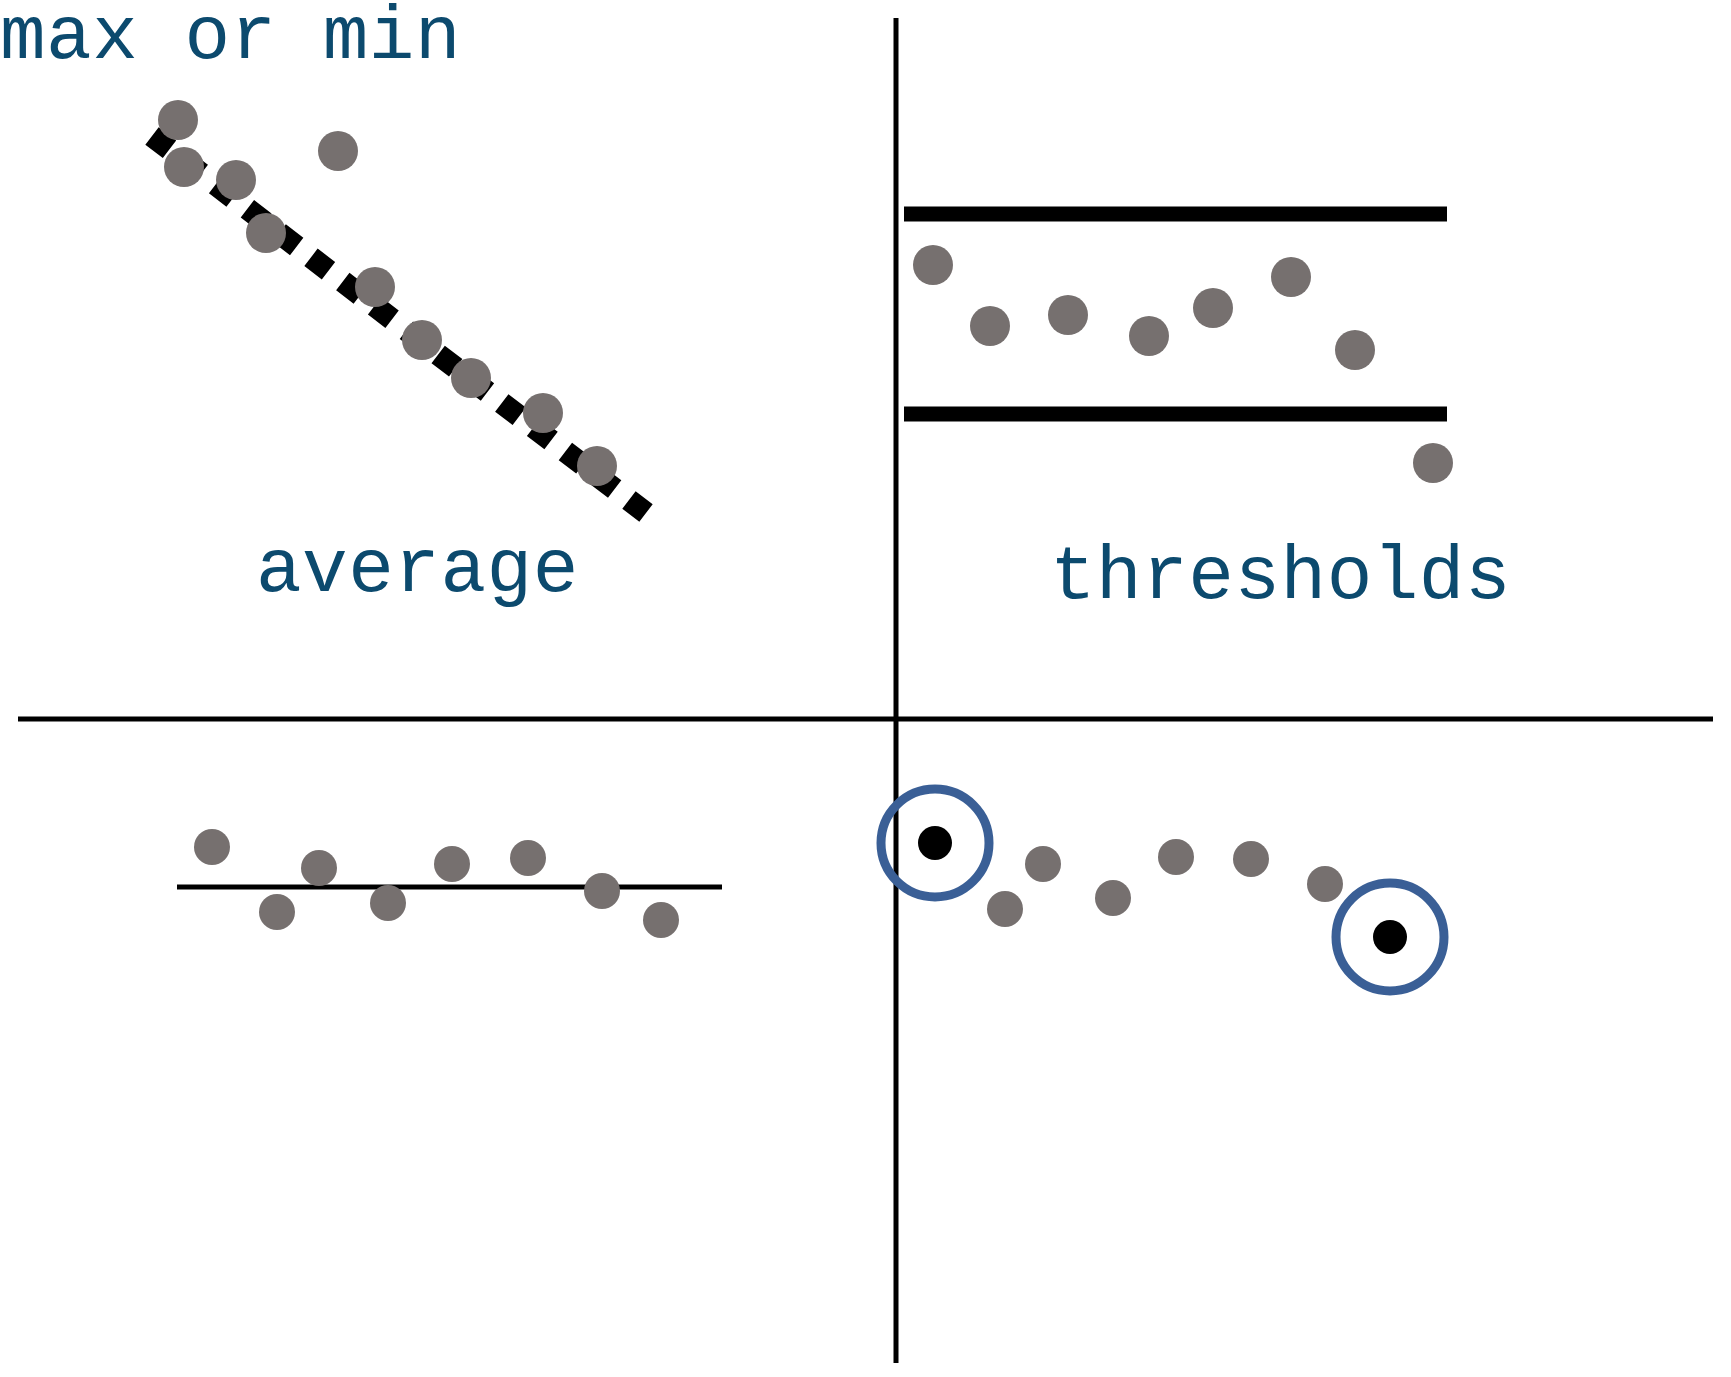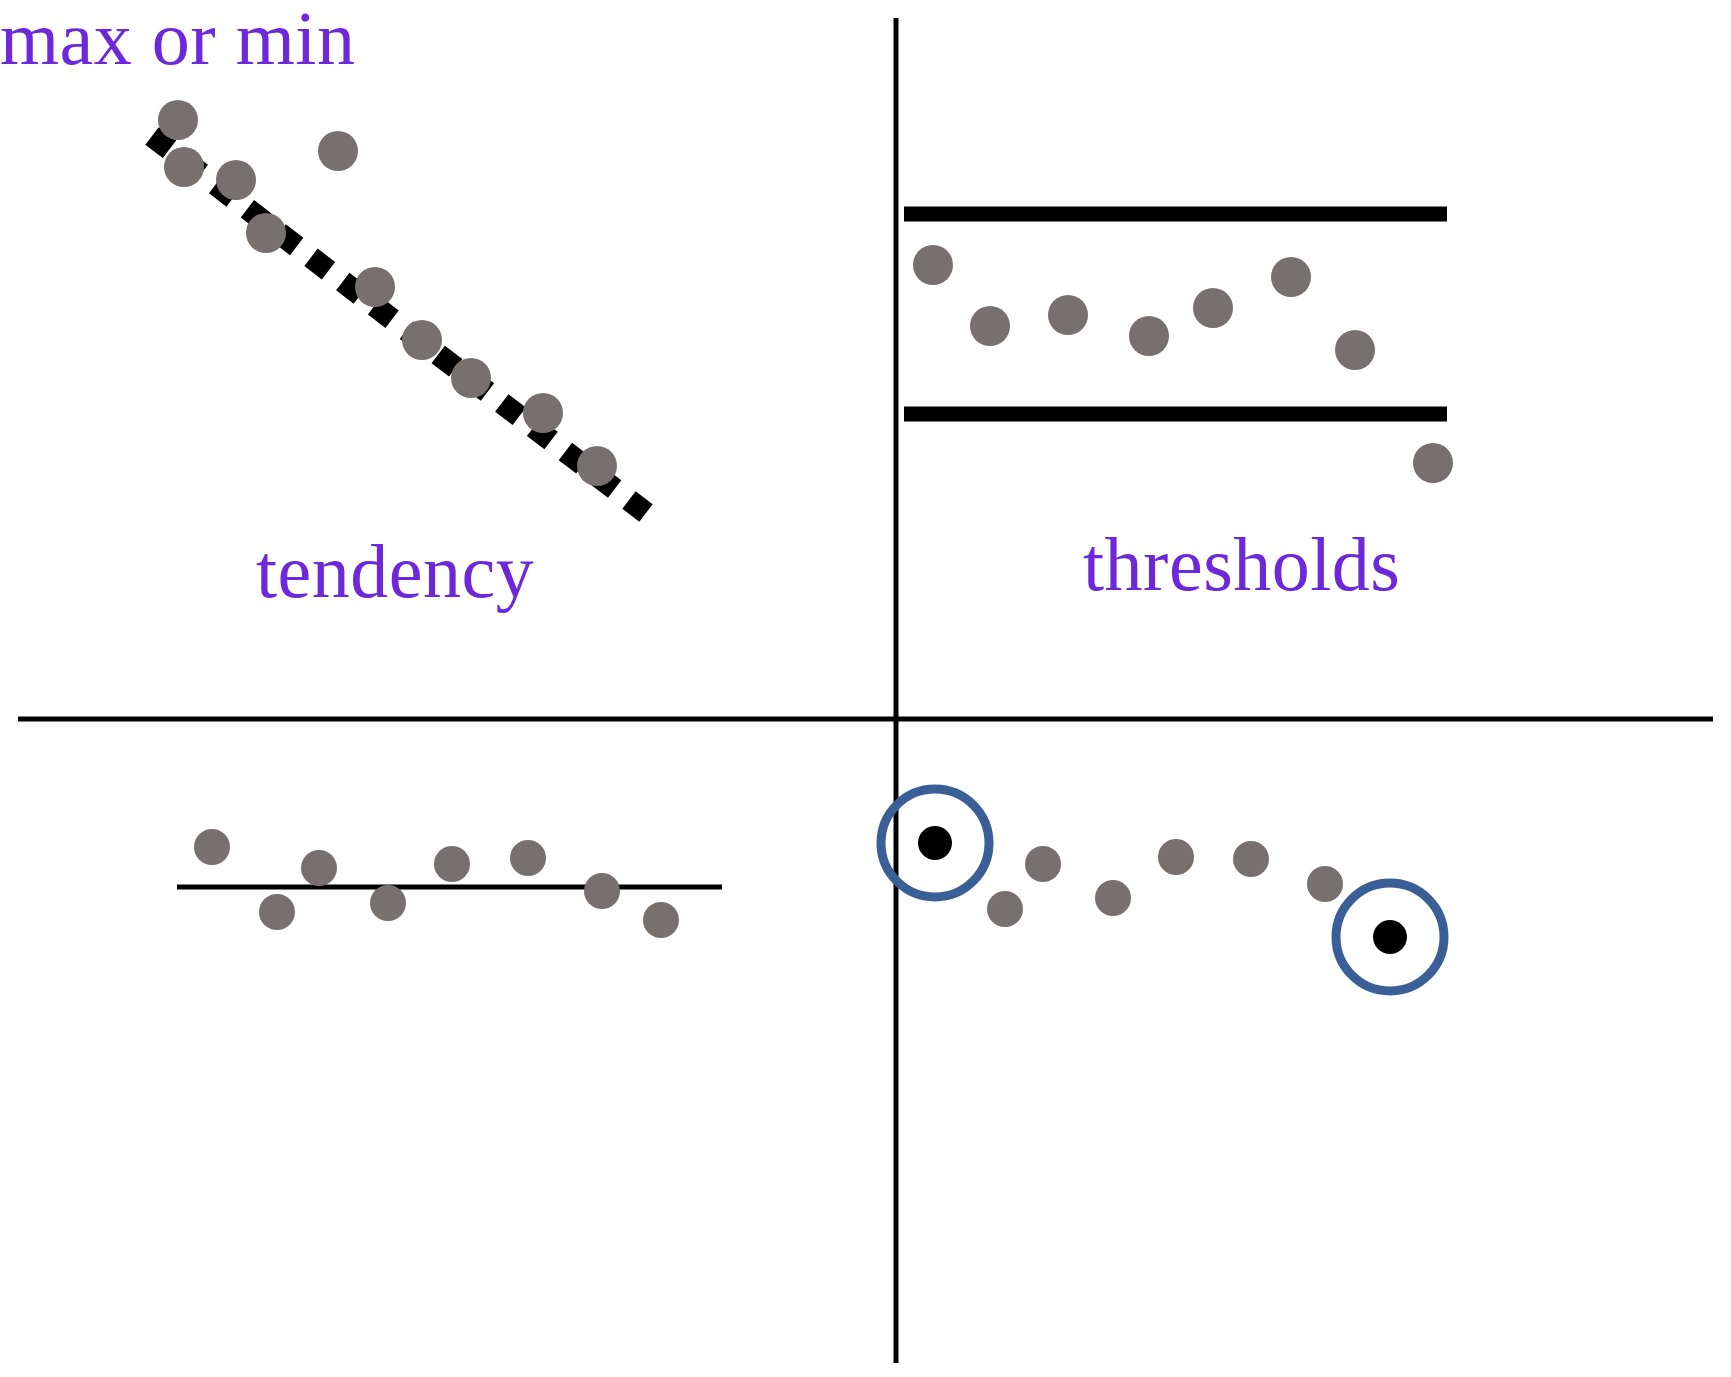--- a/index.html
+++ b/index.html
@@ -22,29 +22,29 @@
   #figure svg.layer {
     position: absolute;
     top: 0;
     left: 0;
     width: 1731px;
     height: 1377px;
     display: block;
   }
   .panel-label {
     position: absolute;
-    font-family: Liberation Serif, serif;
+    font-family: Liberation Mono, monospace;
     font-size: 76px;
     line-height: 1;
-    color: #6d28d9;
+    color: #0c4a6e;
     white-space: nowrap;
     letter-spacing: 0.5px;
   }
   #label-tendency  { left: 256px;  top: 533px;  }
-  #label-thresholds{ left: 1050px; top: 526px; margin-left: 33px;  }
+  #label-thresholds{ left: 1050px; top: 540px;  }
   #label-average   { left: 254px;  top: 1029px; }
 </style>
 </head>
 <body>
 
 <div id="figure">
 
   <svg class="layer" viewBox="0 0 1731 1377" xmlns="http://www.w3.org/2000/svg">
 
     <g>
@@ -111,20 +111,20 @@
         <circle cx="935" cy="843" r="17" fill="#000000"></circle>
       </g>
       <g>
         <circle cx="1390" cy="937" r="54" fill="none" stroke="#3a5f96" stroke-width="9"></circle>
         <circle cx="1390" cy="937" r="17" fill="#000000"></circle>
       </g>
     </g>
 
   </svg>
 
-  <div class="panel-label" id="label-tendency">tendency</div>
+  <div class="panel-label" id="label-tendency">average</div>
 
   <div class="panel-label" id="label-thresholds">thresholds</div>
 
 
   <div class="panel-label" id="label-max-or-min">max or min</div>
 
 </div>
 
 </body></html>

